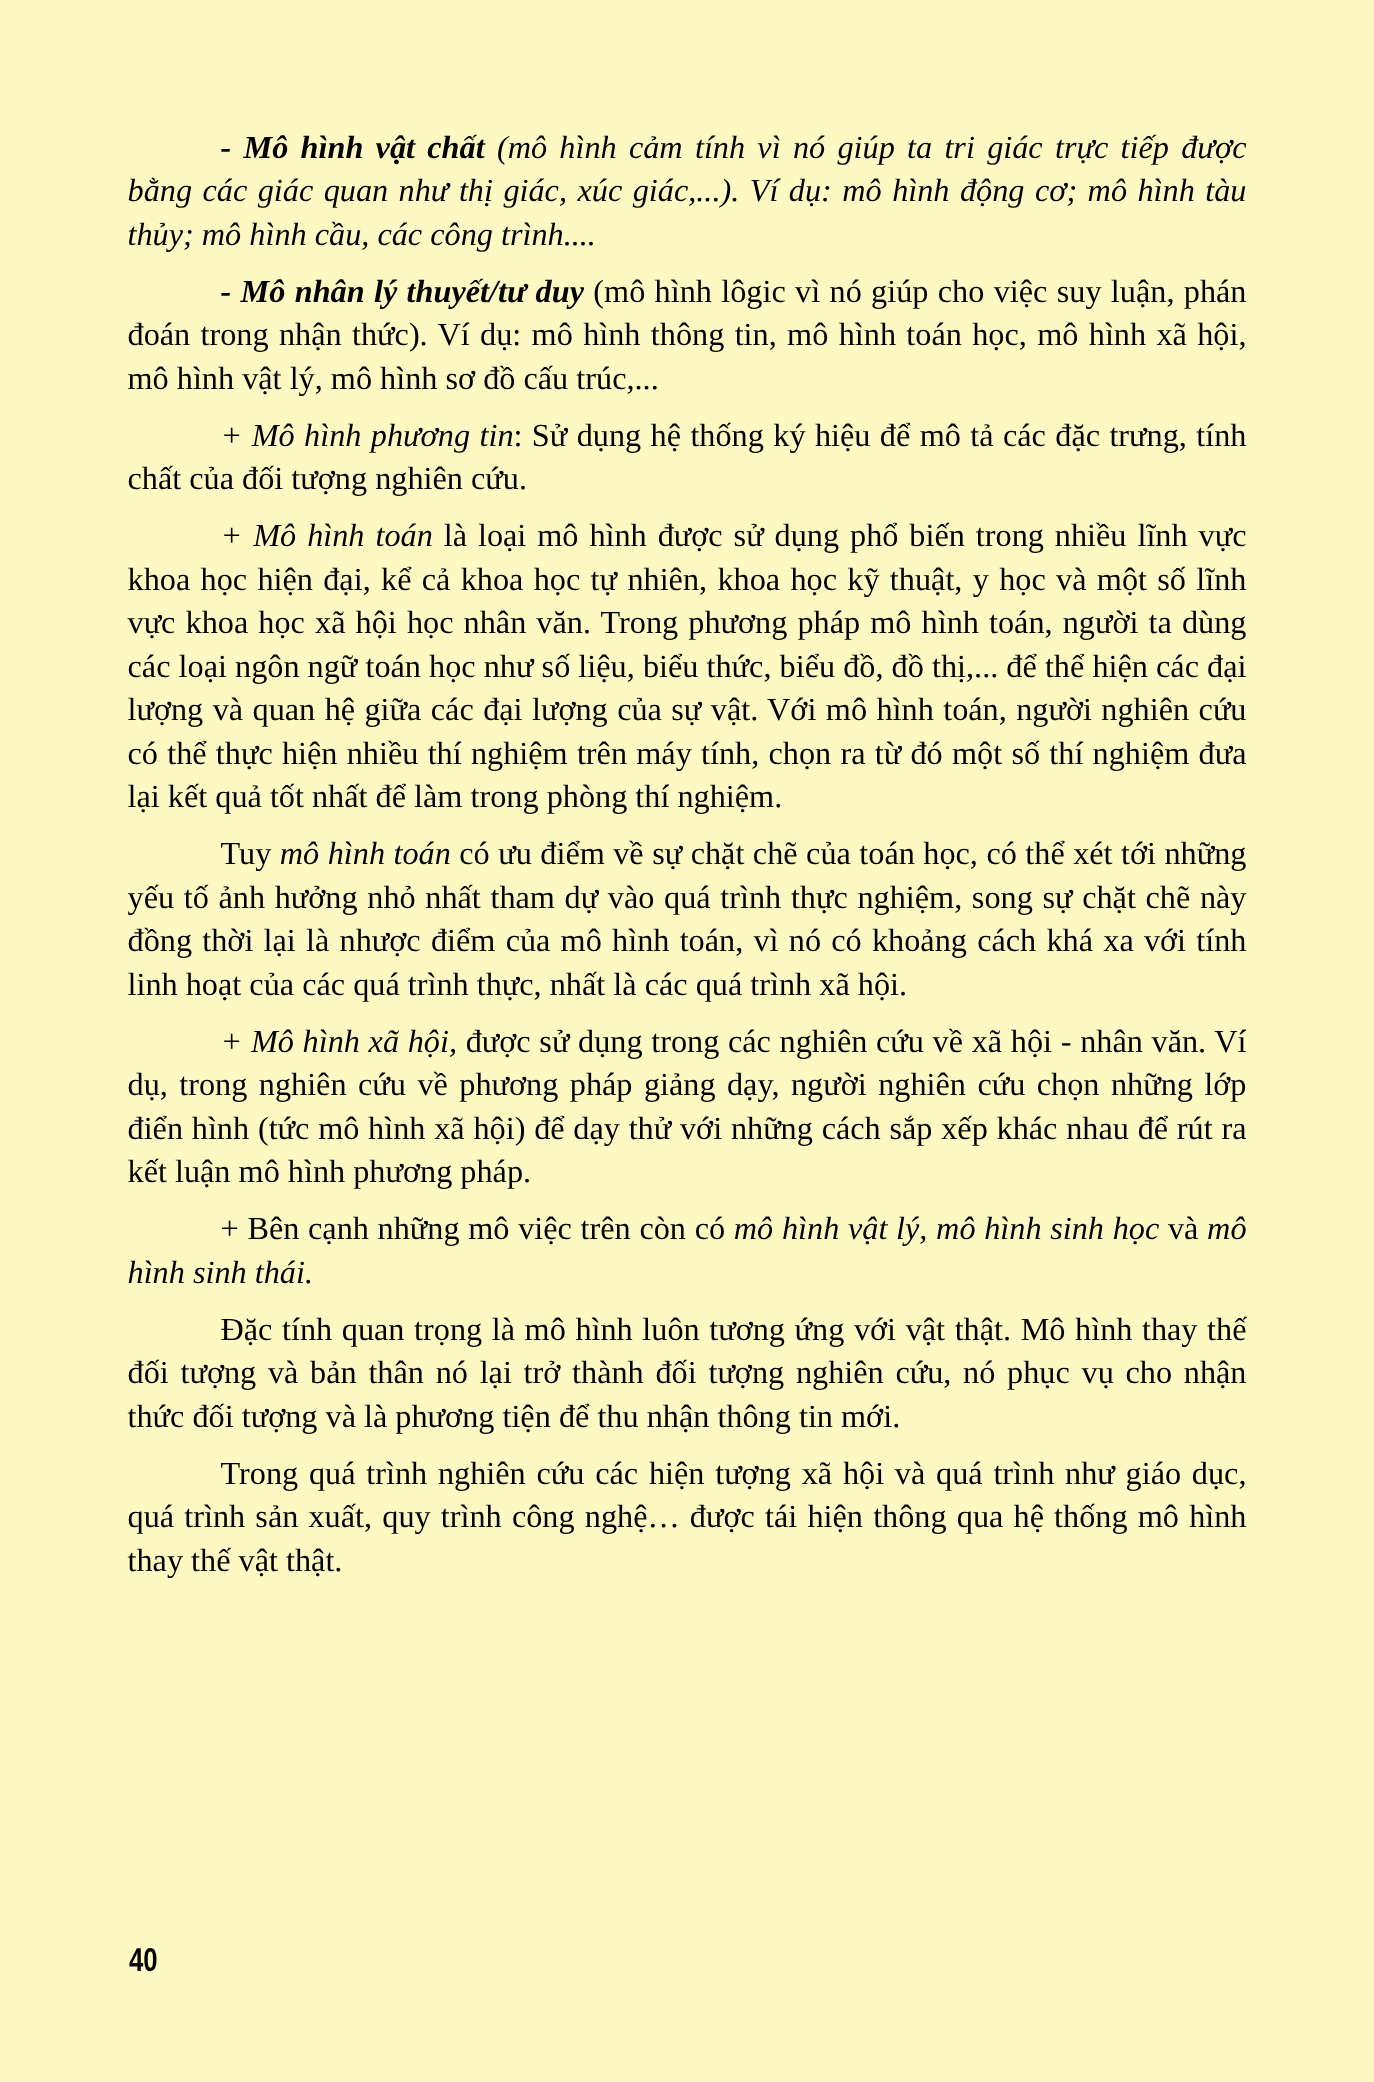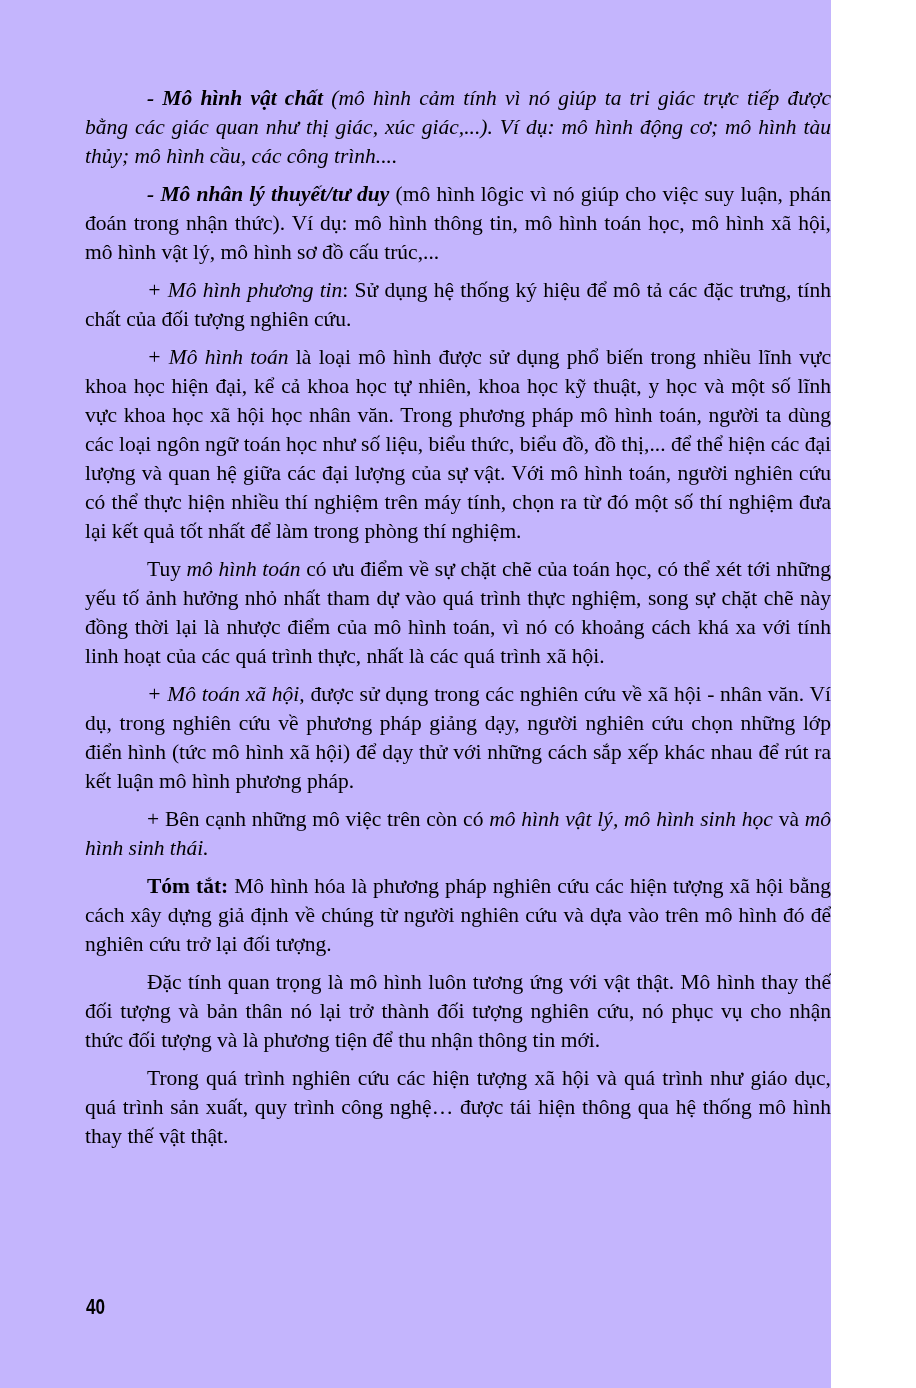--- a/index.html
+++ b/index.html
@@ -2,23 +2,23 @@
 <html><head>
 <meta charset="utf-8">
 <style>
   html, body {
     margin: 0;
     padding: 0;
     background: #ffffff;
   }
   .page {
     position: relative;
-    width: 831px;
+    width: 916px;
     height: 1388px;
-    background: #c4b5fd;
+    background: #fef9c3;
     overflow: hidden;
   }
   .doc-body {
     position: absolute;
     left: 85px;
     top: 84px;
     width: 746px;
     color: #000000;
     font-family: "Liberation Serif", serif;
     font-size: 21.5px;
@@ -49,20 +49,19 @@
 </head>
 <body>
 
 <div class="page">
   <div class="doc-body">
       <p class="para"><span class="seg-bold-italic">- Mô hình vật chất </span><span class="seg-italic">(mô hình cảm tính vì nó giúp ta tri giác trực tiếp được bằng các giác quan như thị giác, xúc giác,...). Ví dụ: mô hình động cơ; mô hình tàu thủy; mô hình cầu, các công trình....</span></p>
       <p class="para"><span class="seg-bold-italic">- Mô nhân lý thuyết/tư duy </span><span class="seg-regular">(mô hình lôgic vì nó giúp cho việc suy luận, phán đoán trong nhận thức). Ví dụ: mô hình thông tin, mô hình toán học, mô hình xã hội, mô hình vật lý, mô hình sơ đồ cấu trúc,...</span></p>
       <p class="para"><span class="seg-italic">+ Mô hình phương tin</span><span class="seg-regular">: Sử dụng hệ thống ký hiệu để mô tả các đặc trưng, tính chất của đối tượng nghiên cứu.</span></p>
       <p class="para"><span class="seg-italic">+ Mô hình toán </span><span class="seg-regular">là loại mô hình được sử dụng phổ biến trong nhiều lĩnh vực khoa học hiện đại, kể cả khoa học tự nhiên, khoa học kỹ thuật, y học và một số lĩnh vực khoa học xã hội học nhân văn. Trong phương pháp mô hình toán, người ta dùng các loại ngôn ngữ toán học như số liệu, biểu thức, biểu đồ, đồ thị,... để thể hiện các đại lượng và quan hệ giữa các đại lượng của sự vật. Với mô hình toán, người nghiên cứu có thể thực hiện nhiều thí nghiệm trên máy tính, chọn ra từ đó một số thí nghiệm đưa lại kết quả tốt nhất để làm trong phòng thí nghiệm.</span></p>
       <p class="para"><span class="seg-regular">Tuy </span><span class="seg-italic">mô hình toán </span><span class="seg-regular">có ưu điểm về sự chặt chẽ của toán học, có thể xét tới những yếu tố ảnh hưởng nhỏ nhất tham dự vào quá trình thực nghiệm, song sự chặt chẽ này đồng thời lại là nhược điểm của mô hình toán, vì nó có khoảng cách khá xa với tính linh hoạt của các quá trình thực, nhất là các quá trình xã hội.</span></p>
-      <p class="para"><span class="seg-italic">+ Mô toán xã hội, </span><span class="seg-regular">được sử dụng trong các nghiên cứu về xã hội - nhân văn. Ví dụ, trong nghiên cứu về phương pháp giảng dạy, người nghiên cứu chọn những lớp điển hình (tức mô hình xã hội) để dạy thử với những cách sắp xếp khác nhau để rút ra kết luận mô hình phương pháp.</span></p>
+      <p class="para"><span class="seg-italic">+ Mô hình xã hội, </span><span class="seg-regular">được sử dụng trong các nghiên cứu về xã hội - nhân văn. Ví dụ, trong nghiên cứu về phương pháp giảng dạy, người nghiên cứu chọn những lớp điển hình (tức mô hình xã hội) để dạy thử với những cách sắp xếp khác nhau để rút ra kết luận mô hình phương pháp.</span></p>
       <p class="para"><span class="seg-regular">+ Bên cạnh những mô việc trên còn có </span><span class="seg-italic">mô hình vật lý, mô hình sinh học </span><span class="seg-regular">và </span><span class="seg-italic">mô hình sinh thái.</span></p>
-      <p class="para"><span class="seg-bold">Tóm tắt: </span><span class="seg-regular">Mô hình hóa là phương pháp nghiên cứu các hiện tượng xã hội bằng cách xây dựng giả định về chúng từ người nghiên cứu và dựa vào trên mô hình đó để nghiên cứu trở lại đối tượng.</span></p>
       <p class="para"><span class="seg-regular">Đặc tính quan trọng là mô hình luôn tương ứng với vật thật. Mô hình thay thế đối tượng và bản thân nó lại trở thành đối tượng nghiên cứu, nó phục vụ cho nhận thức đối tượng và là phương tiện để thu nhận thông tin mới.</span></p>
       <p class="para"><span class="seg-regular">Trong quá trình nghiên cứu các hiện tượng xã hội và quá trình như giáo dục, quá trình sản xuất, quy trình công nghệ… được tái hiện thông qua hệ thống mô hình thay thế vật thật.</span></p>
     </div>
   <div class="page-number">40</div>
 </div>
 
 </body></html>

